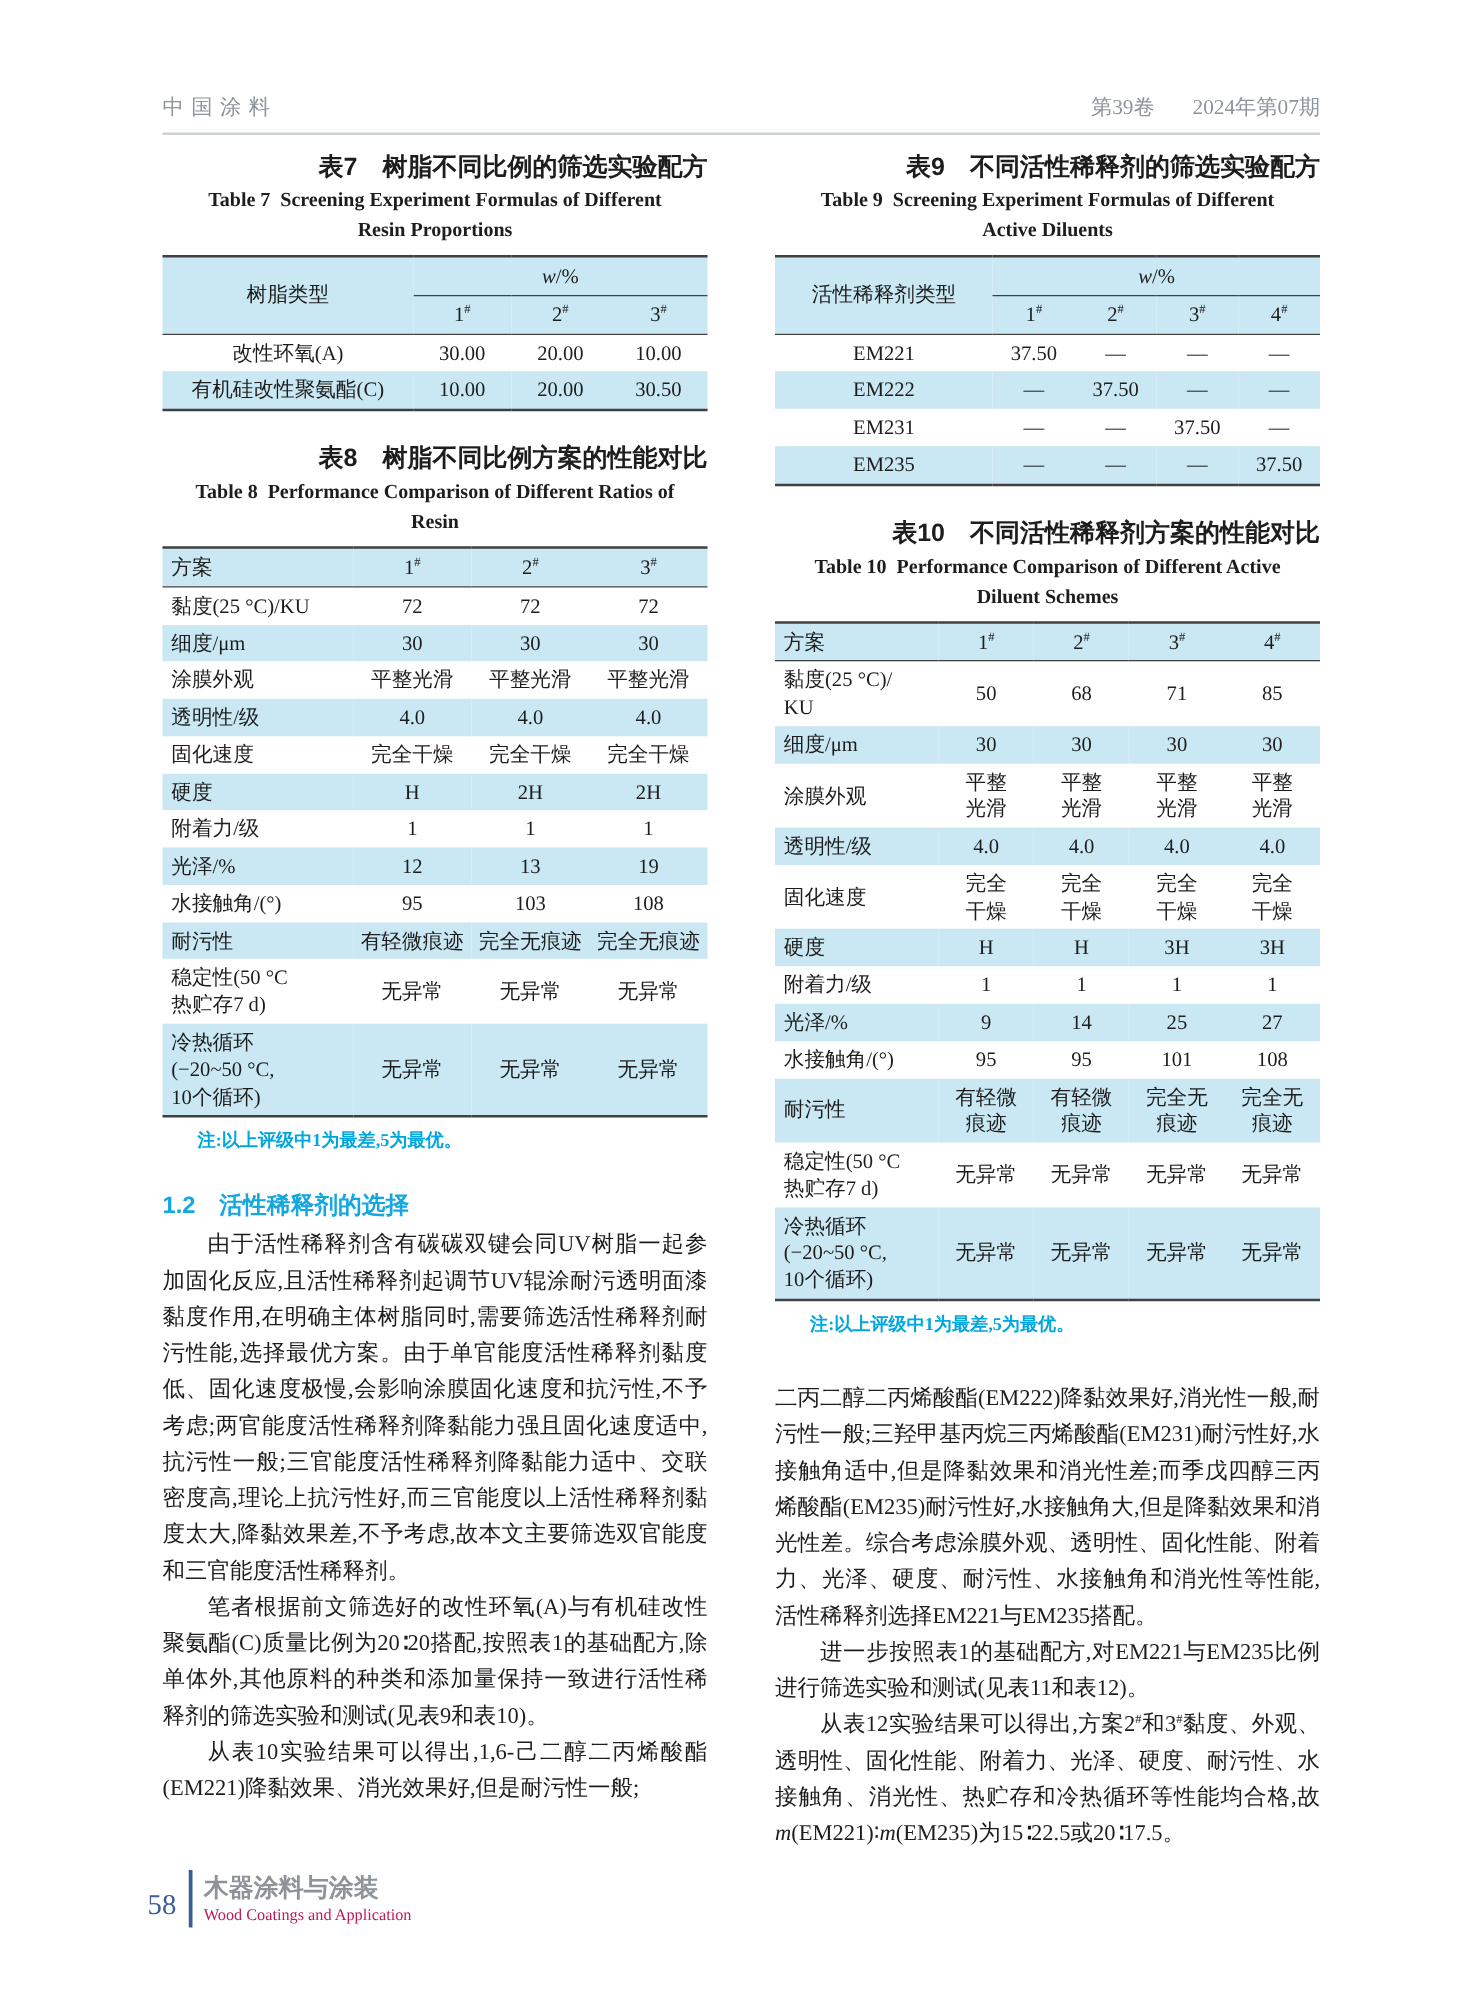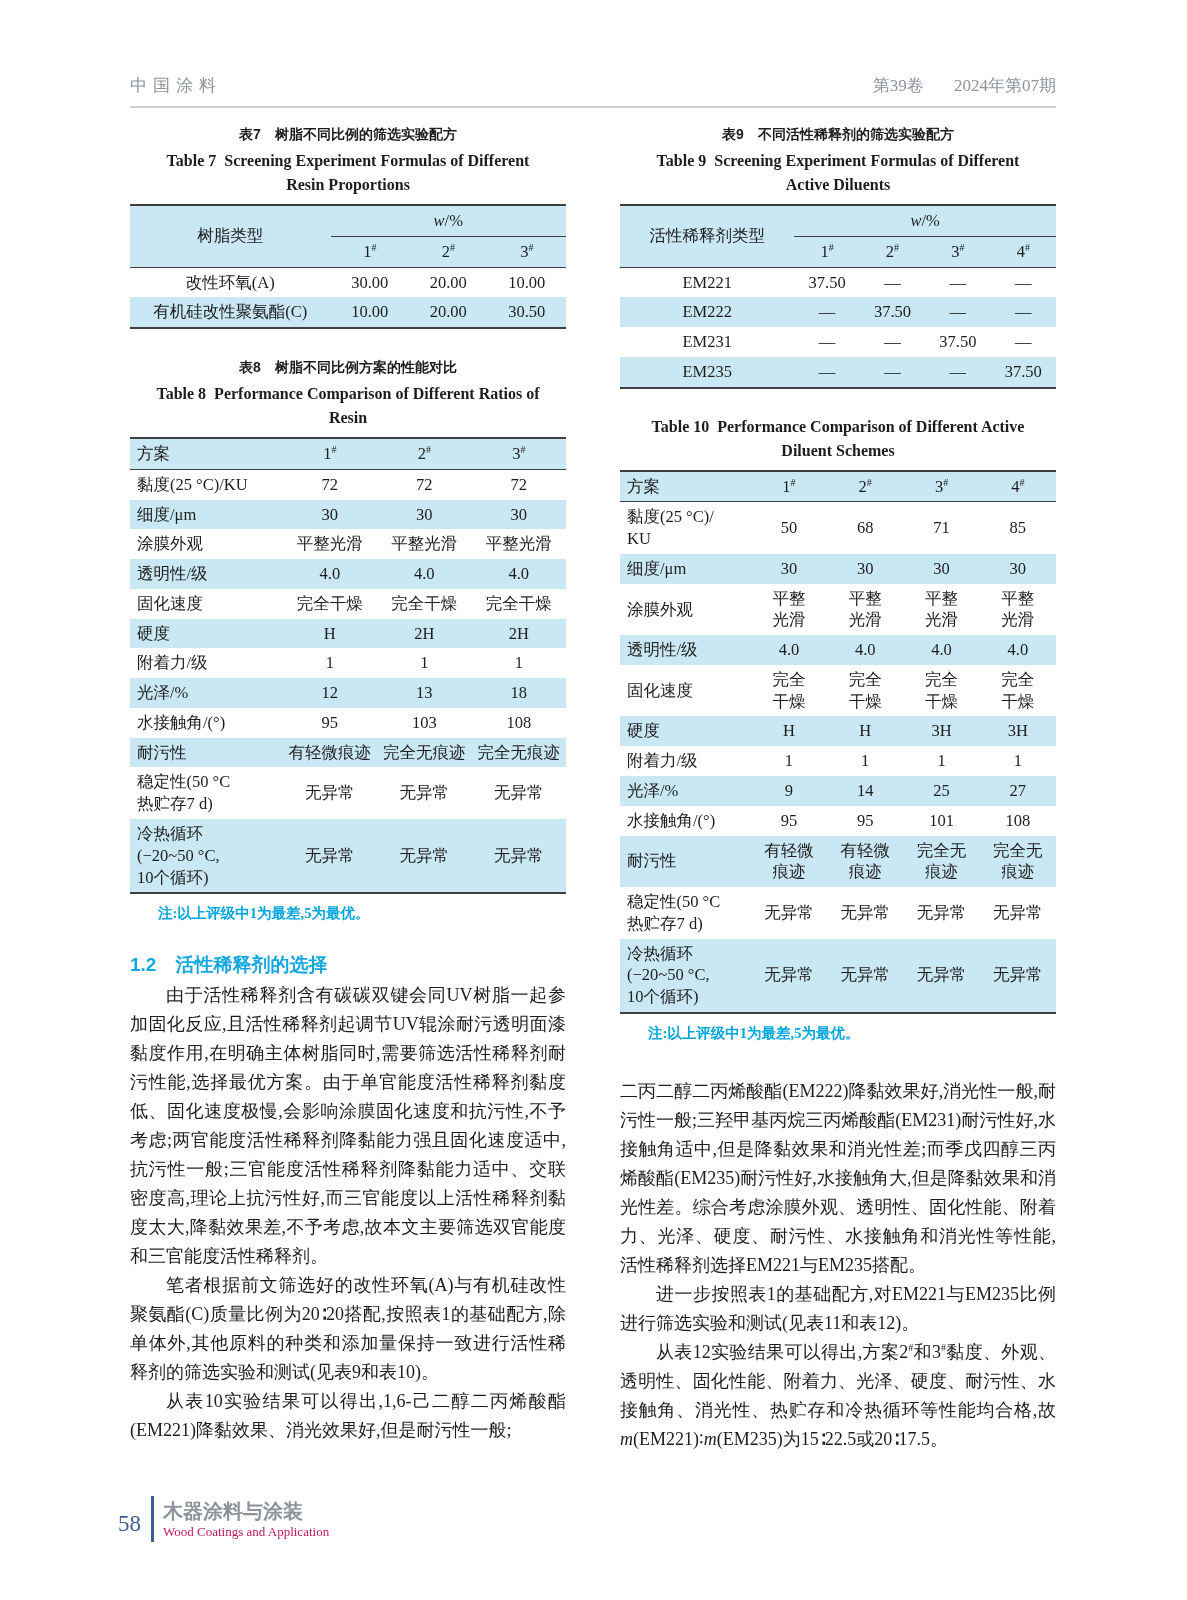--- a/index.html
+++ b/index.html
@@ -17,21 +17,21 @@
   }
   .journal-name{letter-spacing:6px;}
   .vol-issue span{margin-left:26px;}
   
   .col{position:absolute;top:122px;width:436px;}
   .col-left{left:130px;}
   .col-right{left:620px;}
   
   .tbl-block{margin-bottom:26px;}
   .tbl-title-cn{
-    text-align:center;font-weight:bold;font-size:14px;
+    text-align:right;font-weight:bold;font-size:20px;
     font-family:"Liberation Sans","DejaVu Sans",sans-serif;line-height:24px;
   }
   .tbl-title-en{
     text-align:center;font-weight:bold;font-size:16px;line-height:24px;
     white-space:pre-wrap;margin:3px 0 7px 0;
   }
   
   table.datatable{
     width:100%;border-collapse:collapse;
     border-top:2px solid #404040;border-bottom:2px solid #404040;
@@ -178,21 +178,21 @@
             <tr>
               <td class="rowlabel">附着力/级</td>
               <td>1</td>
               <td>1</td>
               <td>1</td>
             </tr>
             <tr class="shade">
               <td class="rowlabel">光泽/%</td>
               <td>12</td>
               <td>13</td>
-              <td>18</td>
+              <td>19</td>
             </tr>
             <tr>
               <td class="rowlabel">水接触角/(°)</td>
               <td>95</td>
               <td>103</td>
               <td>108</td>
             </tr>
             <tr class="shade">
               <td class="rowlabel">耐污性</td>
               <td>有轻微痕迹</td>
@@ -277,20 +277,21 @@
               <td>—</td>
               <td>—</td>
               <td>37.50</td>
             </tr>
           </tbody>
         </table>
       </div>
   </div>
 
   <div class="tbl-block">
+    <div class="tbl-title-cn">表10　不同活性稀释剂方案的性能对比</div>
     <div class="tbl-title-en">Table 10  Performance Comparison of Different Active
 Diluent Schemes</div>
     <div>
         <table class="datatable lbl-left">
           <thead>
             <tr>
               <th class="stub rowlabel" style="width:30%">方案</th>
               <th class="colh">1<sup>#</sup></th>
               <th class="colh">2<sup>#</sup></th>
               <th class="colh">3<sup>#</sup></th>

